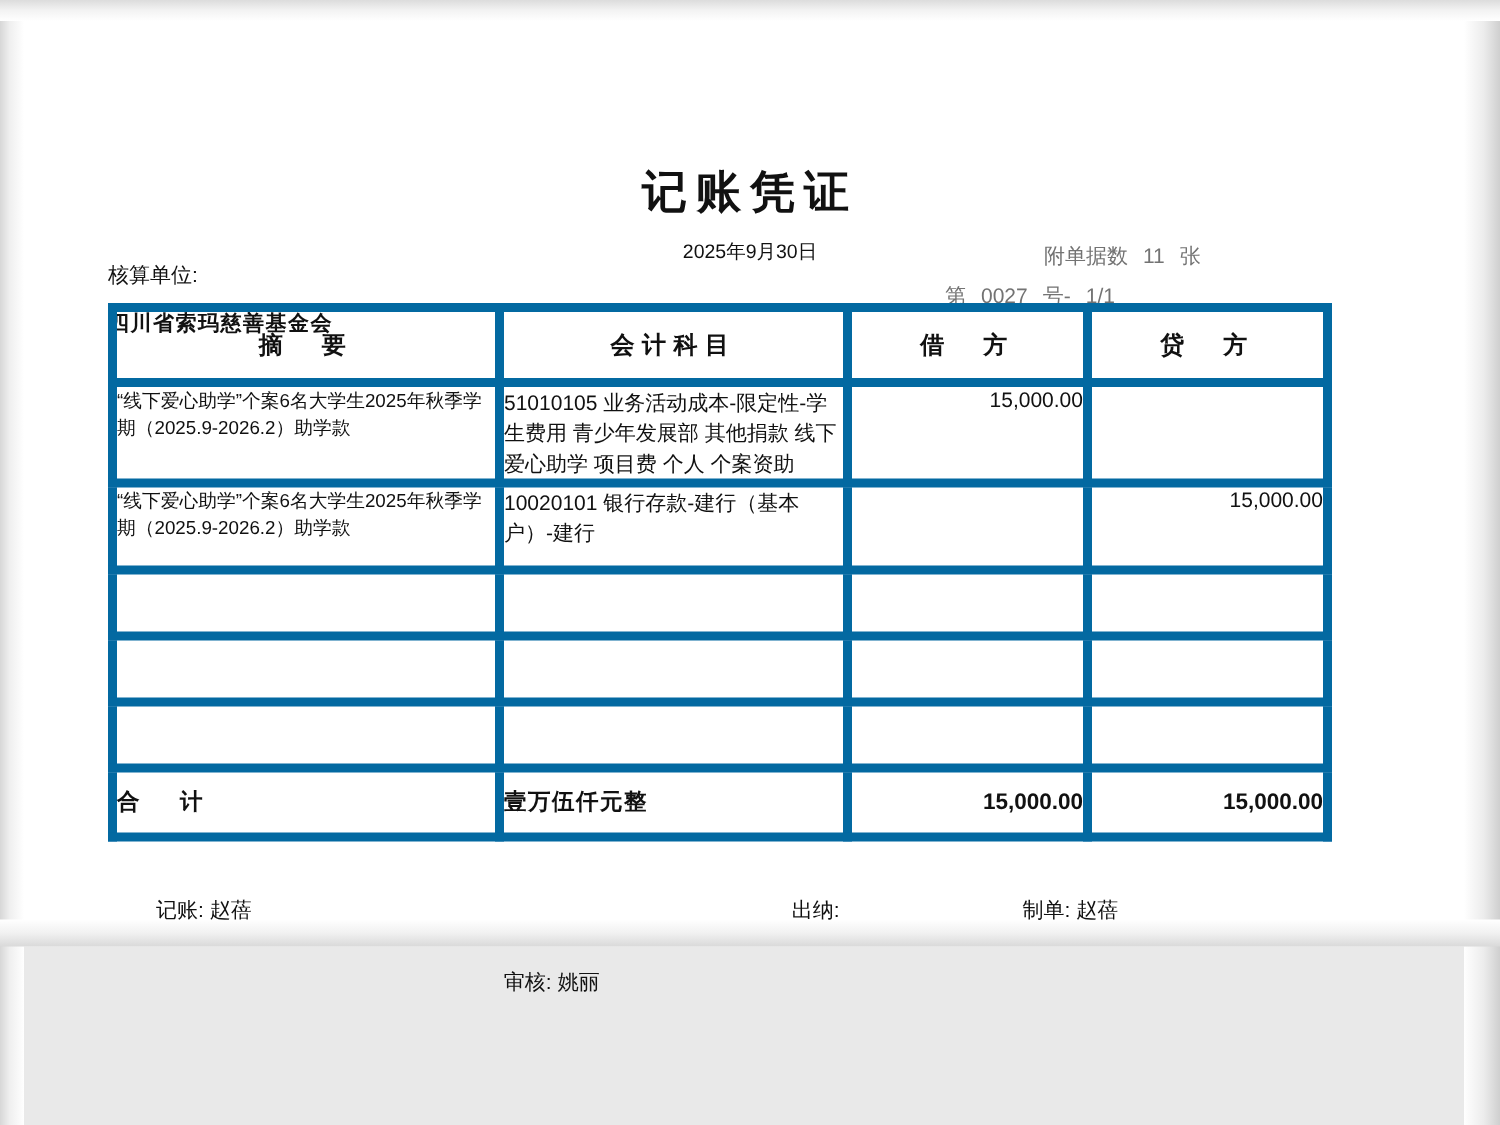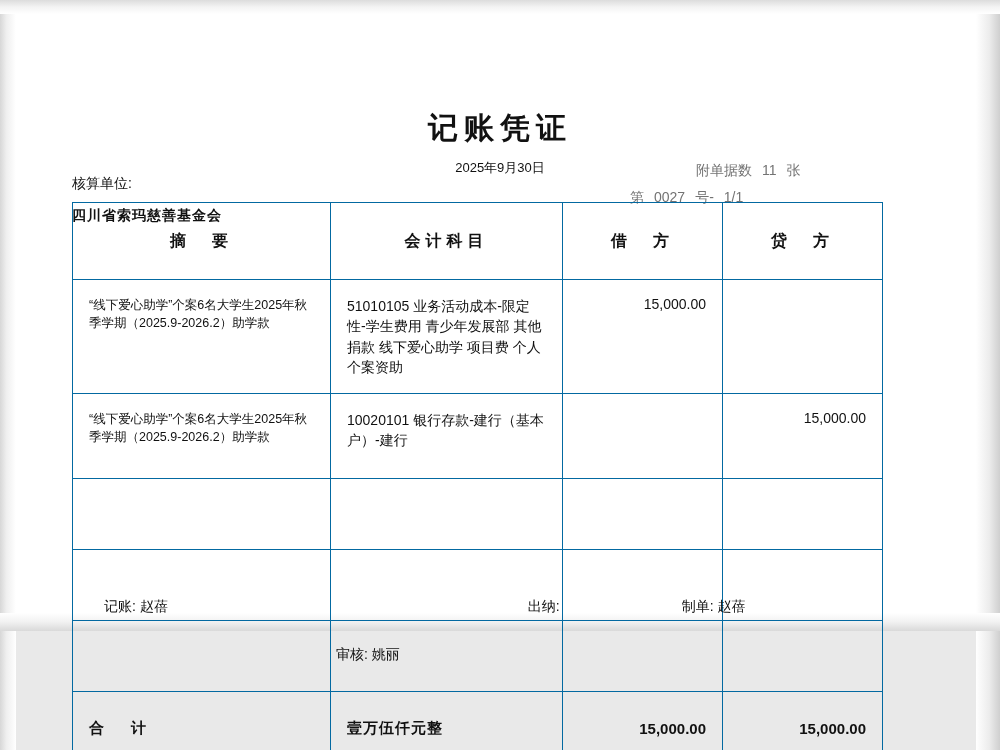--- a/index.html
+++ b/index.html
@@ -106,22 +106,22 @@
   }
   table.voucher {
     position: absolute;
     left: 12px;
     top: 172px;
     width: 810px;
     border-collapse: collapse;
     table-layout: fixed;
   }
   table.voucher th, table.voucher td {
-    border: 1px solid #0369a1;
-    padding: 16px;
+    border: 6px solid #0369a1;
+    padding: 0;
     vertical-align: top;
   }
   table.voucher thead th {
     height: 44px;
     text-align: center;
     vertical-align: middle;
     font-size: 16px;
     font-weight: bold;
     letter-spacing: 5px;
     color: #111;

